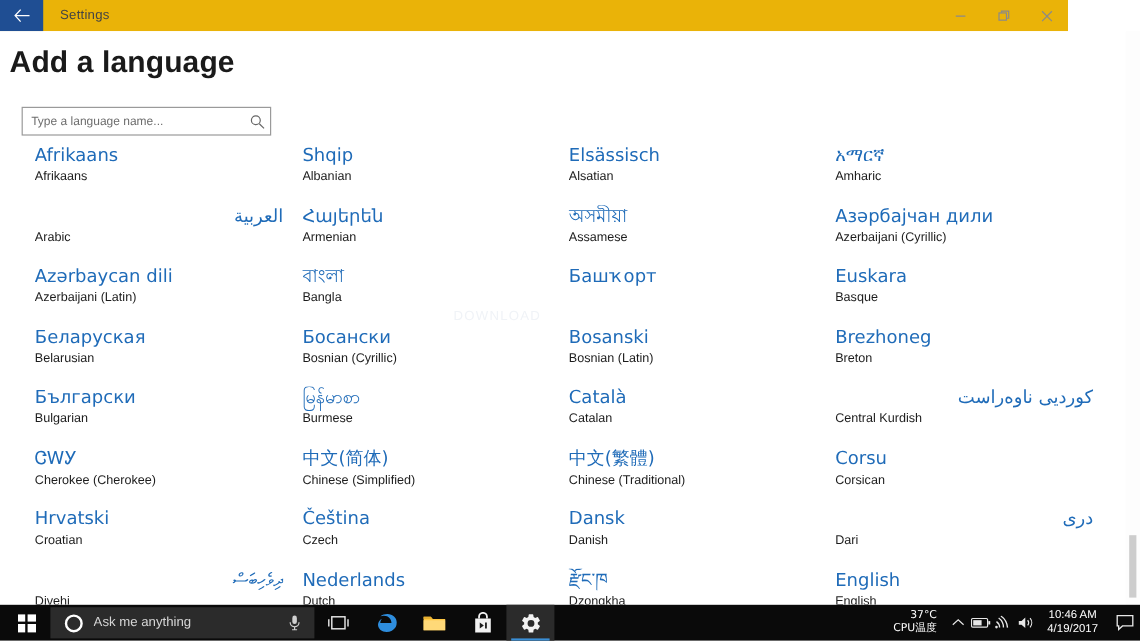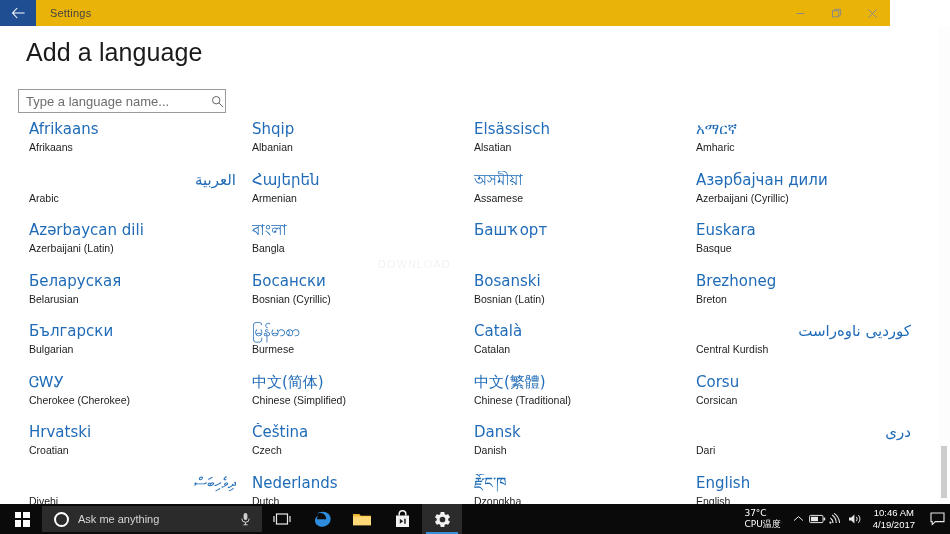--- a/index.html
+++ b/index.html
@@ -32,33 +32,33 @@
     justify-content:center; cursor:pointer; color:#8a8a8a; flex:none;
   }
   .win-btn svg{ display:block; }
 
   
   .page{
     position:absolute; top:26px; left:0; width:950px; height:478px;
     background:#fff; overflow:hidden;
   }
   .page-title{
-    position:absolute; left:26px; top:12px;
-    font-size:25px; font-weight:400; color:#1a1a1a;
+    position:absolute; left:8px; top:12px;
+    font-size:25px; font-weight:700; color:#1a1a1a;
     letter-spacing:.1px;
   }
   .searchbox{
     position:absolute; left:18px; top:63px;
     width:208px; height:24px;
     border:1px solid #9a9a9a; background:#fff;
     display:flex; align-items:center;
   }
   .searchbox input{
     flex:1; border:none; outline:none; background:transparent;
-    font-family:inherit; font-size:13px; color:#333;
+    font-family:inherit; font-size:10px; color:#333;
     padding:0 4px 0 7px;
   }
   .searchbox input::placeholder{ color:#6d6d6d; opacity:1; }
   .search-ico{
     width:22px; display:flex; align-items:center;
     justify-content:center; color:#666; flex:none; cursor:pointer;
   }
 
   
   .langgrid{
@@ -135,21 +135,21 @@
     justify-content:center; cursor:pointer; flex:none; position:relative;
   }
   .tb-icon.active{ background:#2b2b2b; }
   .tb-icon.active::after{
     content:""; position:absolute; bottom:0; left:4px; right:4px;
     height:2px; background:#3a8fd6;
   }
   .tb-spacer2{ flex:1; }
   .tray{ display:flex; align-items:center; height:30px; flex:none; }
   .tray-cpu{
-    color:#fff; font-size:9px; line-height:11px; text-align:left;
+    color:#fff; font-size:9px; line-height:11px; text-align:right;
     padding:0 8px; white-space:nowrap;
     font-family:"DejaVu Sans","Liberation Sans",sans-serif;
   }
   .tray-ico{
     width:19px; height:30px; display:flex; align-items:center;
     justify-content:center; cursor:pointer; color:#e6e6e6; flex:none;
   }
   .tray-clock{
     color:#fff; font-size:9.5px; line-height:12px; text-align:center;
     padding:0 9px 0 8px; white-space:nowrap; cursor:pointer;

